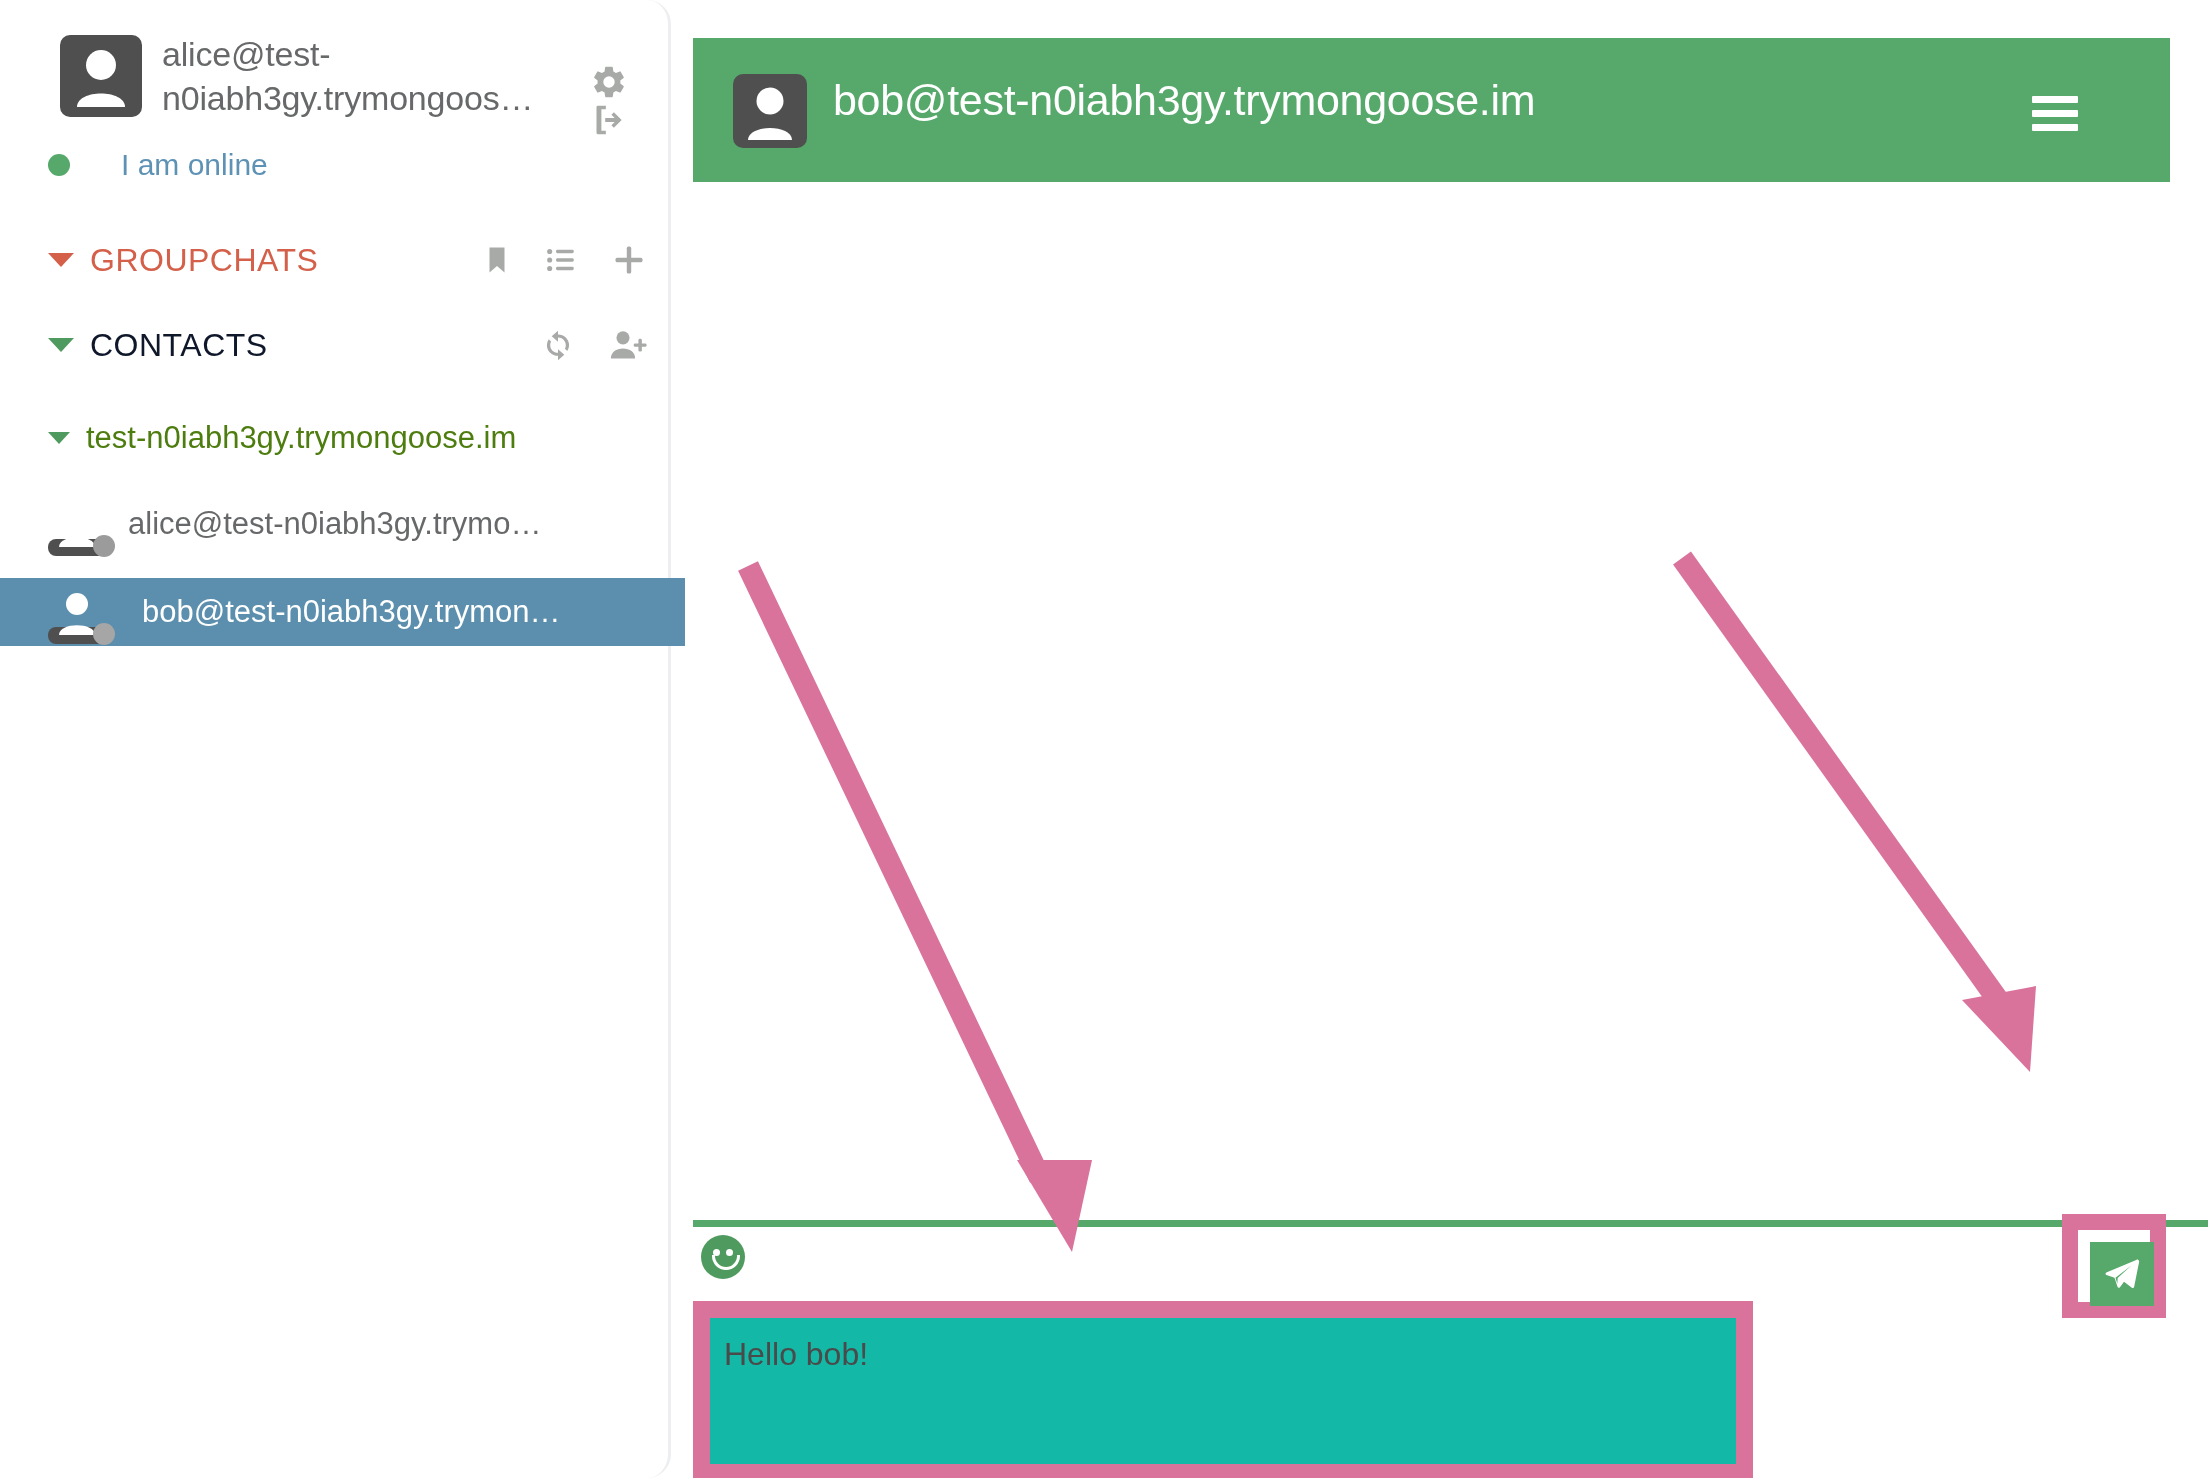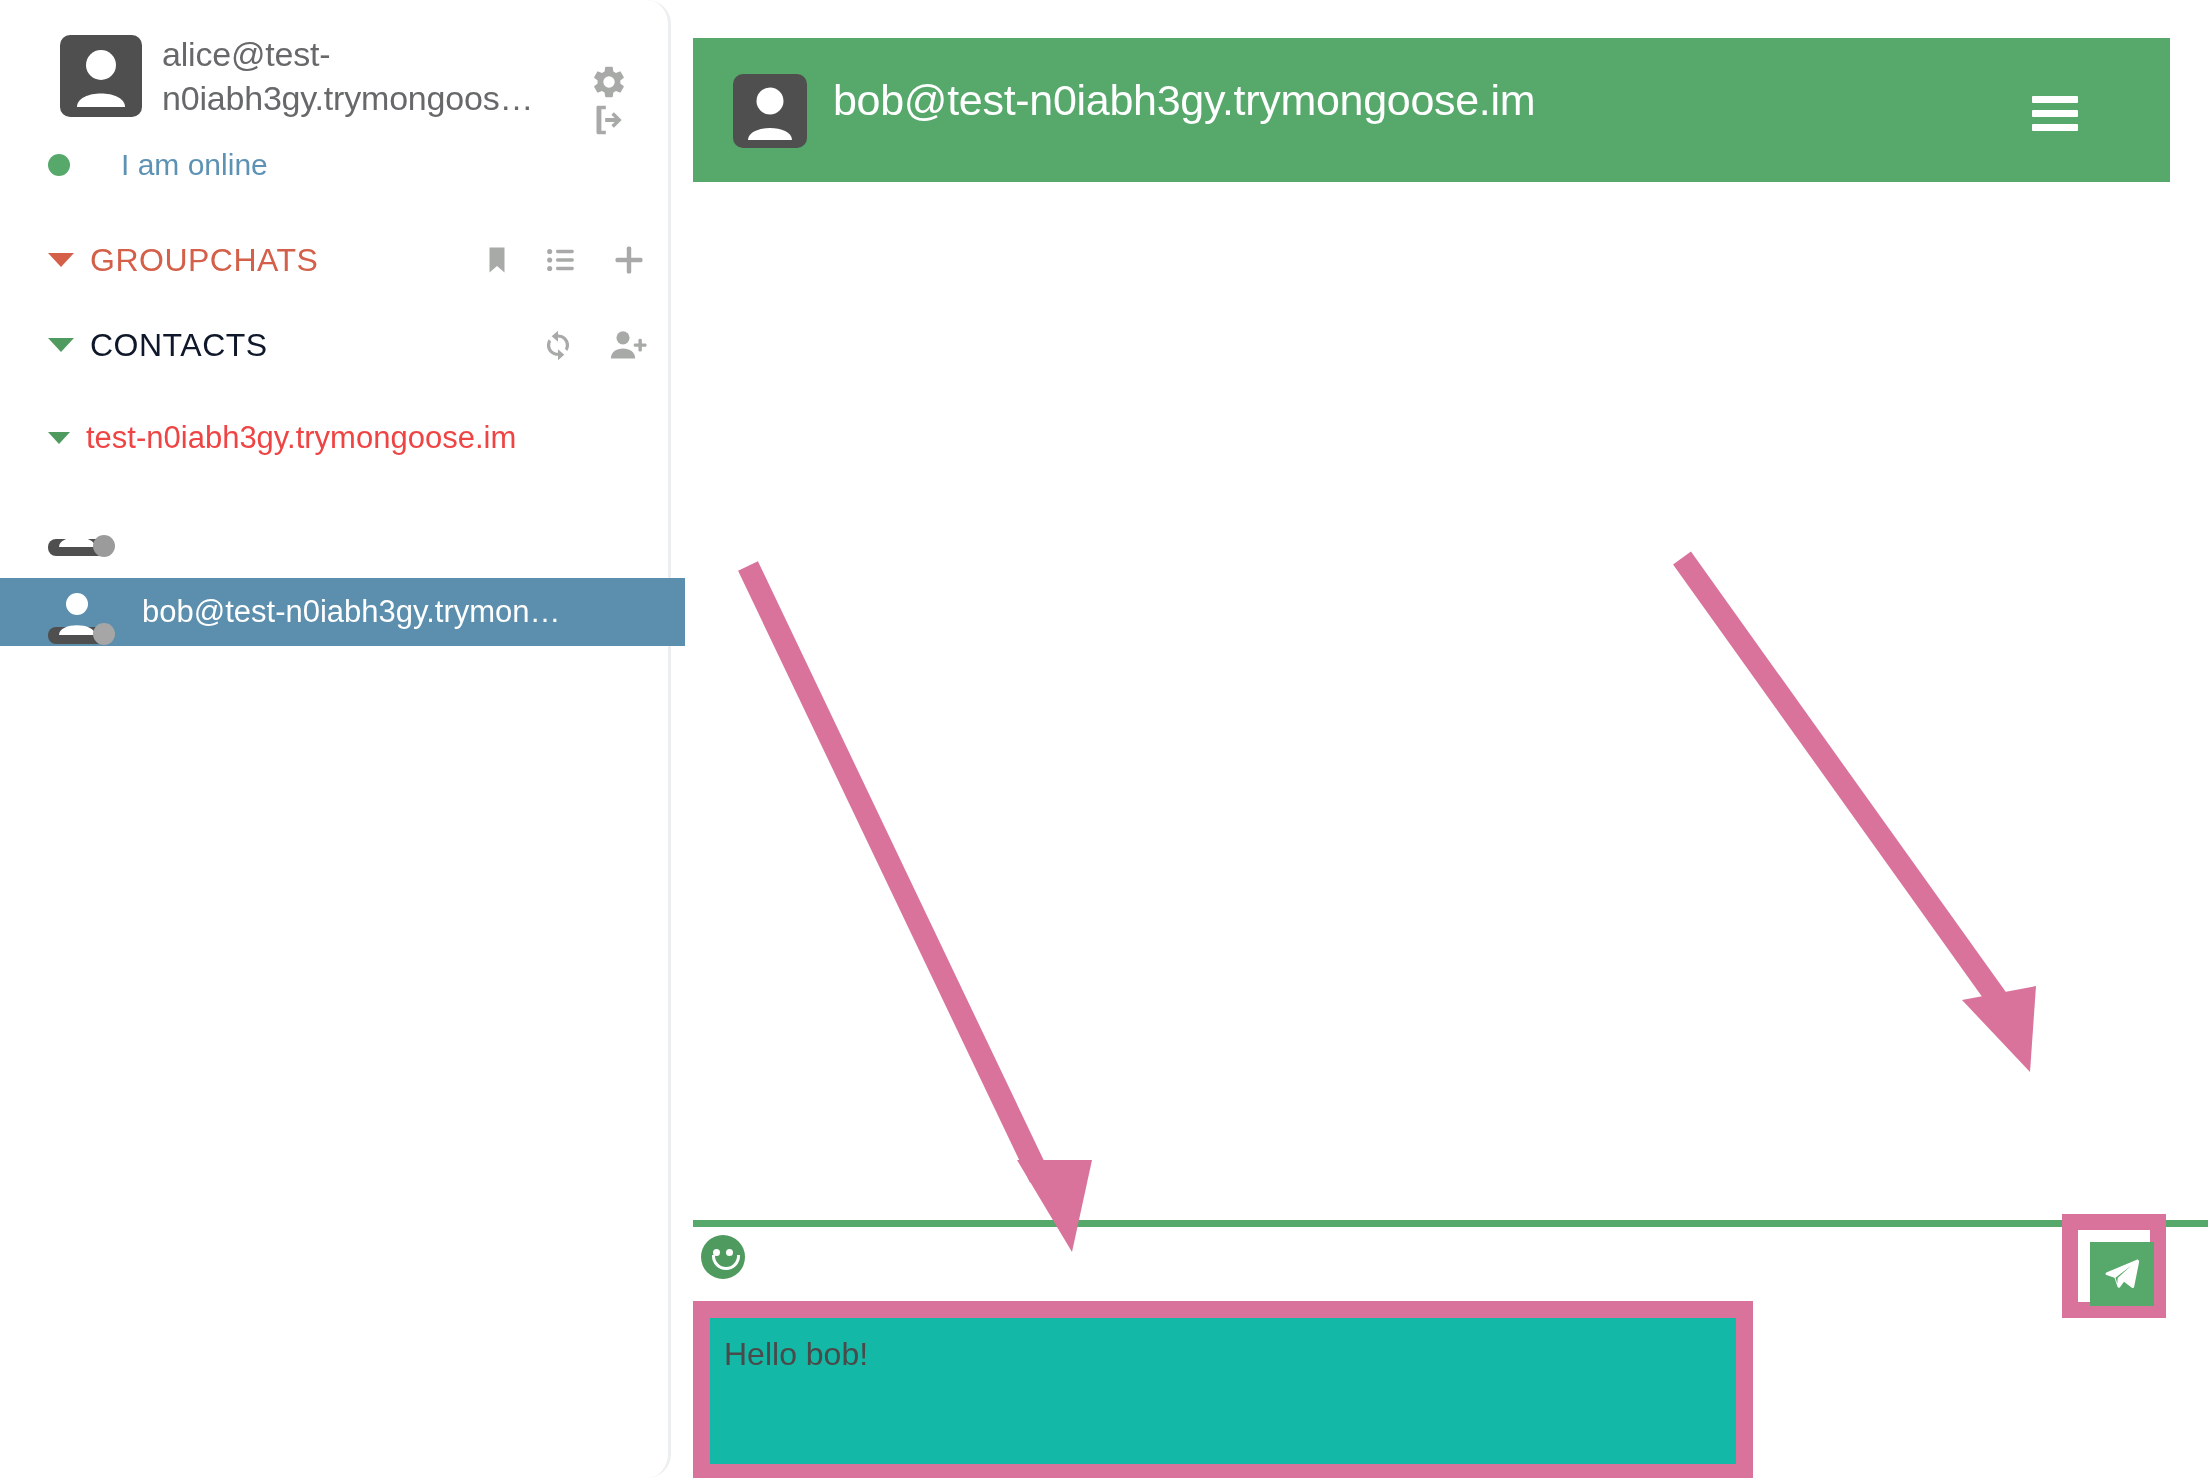--- a/index.html
+++ b/index.html
@@ -126,21 +126,21 @@
   .group-icons > * { margin-left: 32px; }
 
   .domain-row {
     position: absolute;
     left: 48px; top: 420px;
     display: flex;
     align-items: center;
   }
   .domain-label {
     font-size: 31px;
-    color: #ef4444;
+    color: #4d7c0f;
     white-space: nowrap;
   }
 
   .contact-row {
     position: absolute;
     left: 0;
     width: 685px;
     height: 68px;
     display: flex;
     align-items: center;
@@ -413,20 +413,21 @@
     <div class="contact-row" style="top:490px;">
       <span class="contact-avatar-wrap">
         <span class="contact-avatar">
           <svg width="58" height="58" viewBox="0 0 58 58" aria-hidden="true">
             <circle cx="29" cy="21" r="11" fill="#ffffff"></circle>
             <path d="M11 52 C11 39 47 39 47 52 Z" fill="#ffffff"></path>
           </svg>
         </span>
         <span class="presence"></span>
       </span>
+      <span class="contact-name">alice@test-n0iabh3gy.trymo…</span>
     </div>
 
     <div class="contact-row selected" style="top:578px;">
       <span class="contact-avatar-wrap">
         <span class="contact-avatar">
           <svg width="58" height="58" viewBox="0 0 58 58" aria-hidden="true">
             <circle cx="29" cy="21" r="11" fill="#ffffff"></circle>
             <path d="M11 52 C11 39 47 39 47 52 Z" fill="#ffffff"></path>
           </svg>
         </span>

